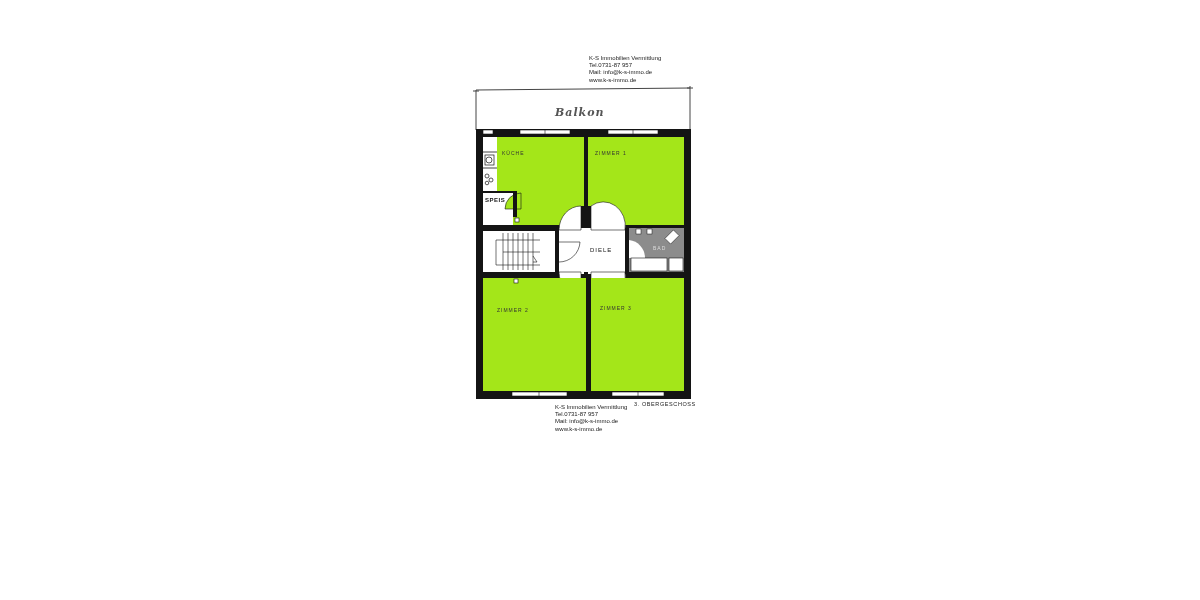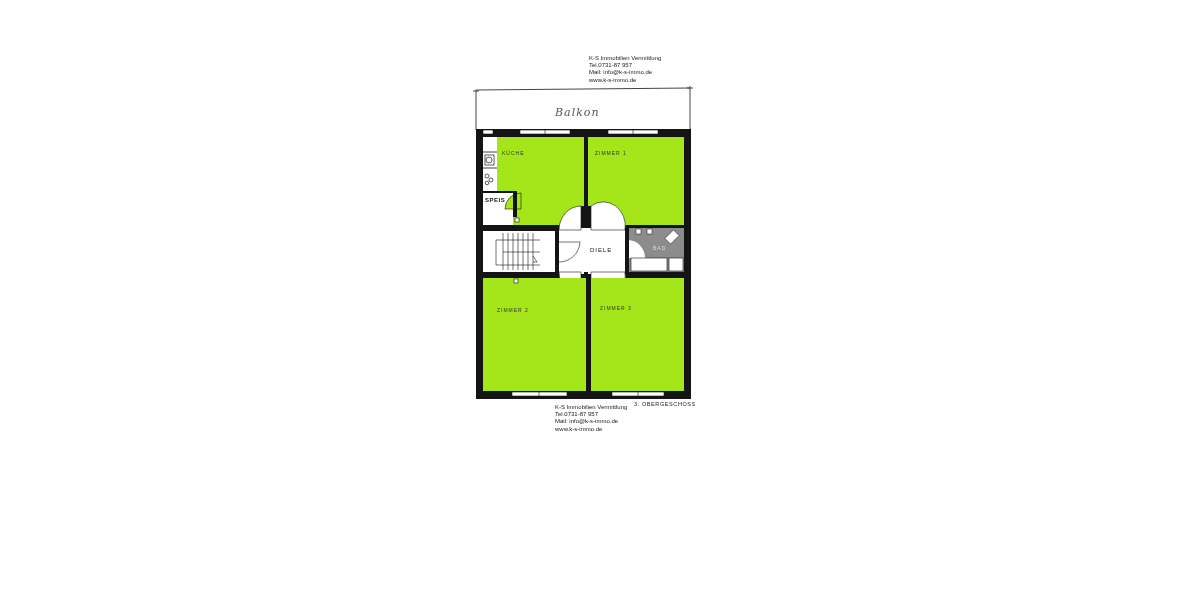--- a/index.html
+++ b/index.html
@@ -2,21 +2,21 @@
 <html><head>
   <meta charset="utf-8">
   <style>
     html, body { margin:0; padding:0; background:#ffffff; }
     body { width:1200px; height:600px; position:relative; overflow:hidden; font-family:"Liberation Sans", sans-serif; }
     .contact { position:absolute; font-size:6px; line-height:7.2px; color:#222; }
     .contact div { white-space:nowrap; }
     .plan { position:absolute; left:0; top:0; width:1200px; height:600px; }
     .room-label { position:absolute; font-size:5px; color:#333; letter-spacing:1px; white-space:nowrap; }
     .floor-label { position:absolute; font-size:5.5px; color:#222; letter-spacing:0.6px; white-space:nowrap; }
-    .balkon-label { position:absolute; font-family:"DejaVu Serif", serif; font-size:11px; color:#555; font-style:italic; letter-spacing:1px; }
+    .balkon-label { position:absolute; font-family:"DejaVu Serif", serif; font-size:11px; color:#555; font-style:italic; letter-spacing:1px;font-weight:bold; }
   </style>
 </head>
 <body>
 
 <div class="contact" style="left:589px; top:55px;">
   <div>K-S Immobilien Vermittlung</div>
   <div>Tel.0731-87 957</div>
   <div>Mail: info@k-s-immo.de</div>
   <div>www.k-s-immo.de</div>
 </div>

